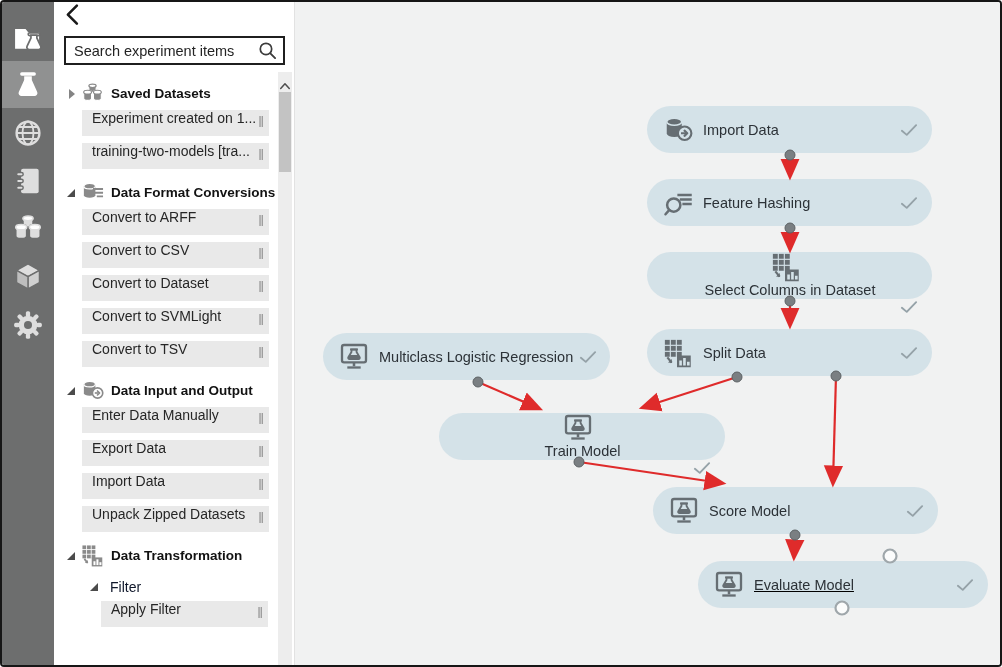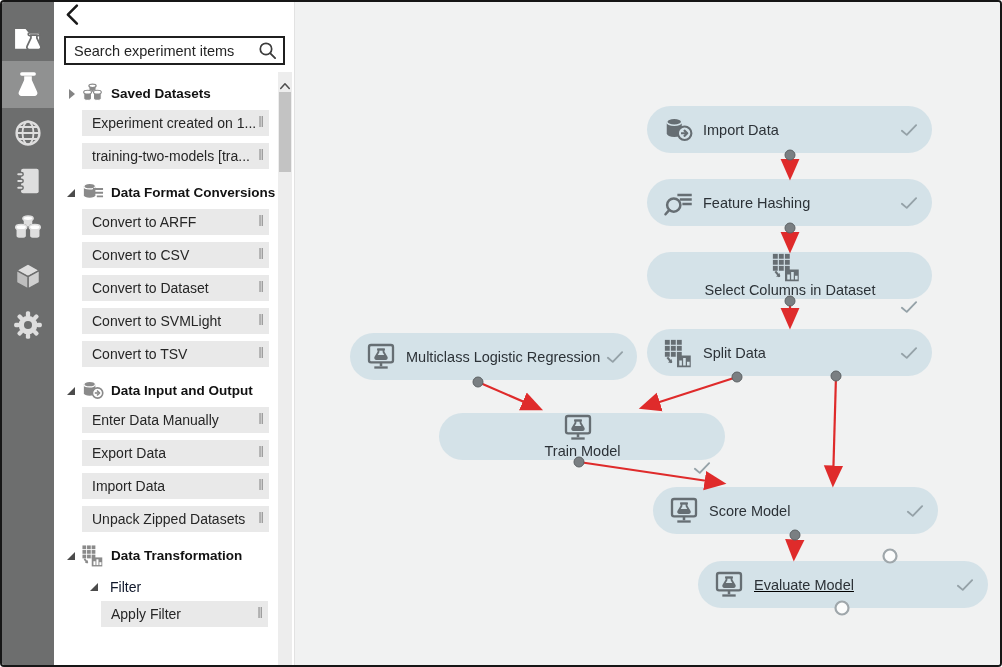--- a/index.html
+++ b/index.html
@@ -22,21 +22,21 @@
   .searchbox .icon { width:19px; height:19px; margin-right:6px; flex:none; }
 
   .tree { position:absolute; left:0; top:63px; width:224px; bottom:0; padding-top:12px; overflow:hidden; }
   .trow-cat { height:33px; display:flex; align-items:center; padding-left:13px; cursor:pointer; }
   .trow-cat .tri { margin-right:6px; flex:none; }
   .trow-cat .icon { width:23px; height:23px; margin-right:7px; flex:none; }
   .trow-cat .clabel { font-size:13.5px; font-weight:bold; color:#121212; white-space:nowrap; }
   .trow-sub { height:29px; display:flex; align-items:center; padding-left:36px; cursor:pointer; }
   .trow-sub .tri { margin-right:12px; flex:none; }
   .trow-sub .slabel { font-size:14px; color:#0f172a; }
-  .titem { position:relative; height:26px; margin:0 0 7px 28px; width:187px; background:#e9e9e9; display:flex; align-items:center; padding-left:10px; cursor:grab; }
+  .titem { position:relative; height:26px; margin:0 0 7px 28px; width:187px; background:#e9e9e9; display:flex; align-items:flex-start; padding-left:10px; cursor:grab; }
   .titem.ind2 { margin-left:47px; width:167px; }
   .titem .ilabel { font-size:14px; color:#262626; white-space:nowrap; }
   .titem .grip { position:absolute; right:5px; top:4px; font-size:14px; color:#8f8f8f; }
   .tri-exp { width:0; height:0; border-left:8px solid transparent; border-bottom:8px solid #4b4b4b; }
   .tri-col { width:0; height:0; border-top:5px solid transparent; border-bottom:5px solid transparent; border-left:6.5px solid #848484; margin-left:2px; }
 
   
   .pscroll { position:absolute; right:2px; top:70px; bottom:0; width:14px; background:#ededed; }
   .pscroll .caret { display:block; margin:4px auto 2px; width:12px; height:9px; cursor:pointer; }
   .pscroll .thumb { position:absolute; left:1px; top:20px; width:12px; height:80px; background:#c3c3c3; cursor:pointer; }
@@ -377,21 +377,21 @@
             </g>
           </svg>
         </span>
         <span class="nlabel">Split Data</span>
         <span class="ncheck icon">
           <svg viewBox="0 0 24 18">
             <path d="M2.5 10 L9 15.5 L21.5 2.5" fill="none" stroke="#95a2a8" stroke-width="2.5" stroke-linecap="round" stroke-linejoin="round"></path>
           </svg>
         </span>
       </div>
-      <div class="node" style="left: 55px; top: 331px; width: 287px;">
+      <div class="node" style="left: 28px; top: 331px; width: 287px;">
         <span class="nicon icon">
           <svg viewBox="0 0 26 26">
             <rect x="2.6" y="2.6" width="20.8" height="15" rx="1.8" fill="none" stroke="#666e73" stroke-width="2"></rect>
             <line x1="9.6" y1="6.4" x2="16.4" y2="6.4" stroke="#666e73" stroke-width="1.7"></line>
             <path d="M10.8 6.6 v2 l-2.7 4.6 c-.4 .8 .1 1.7 1 1.7 h7.8 c.9 0 1.4 -.9 1 -1.7 L15.2 8.6 v-2 z" fill="none" stroke="#666e73" stroke-width="1.6" stroke-linejoin="round"></path>
             <path d="M9.3 11.2 h7.4 l1.2 2 c.4 .8 -.1 1.7 -1 1.7 h-7.8 c-.9 0 -1.4 -.9 -1 -1.7 z" fill="#666e73"></path>
             <line x1="13" y1="17.6" x2="13" y2="21" stroke="#666e73" stroke-width="2.2"></line>
             <line x1="7.2" y1="22.1" x2="18.8" y2="22.1" stroke="#666e73" stroke-width="2"></line>
           </svg>
         </span>

